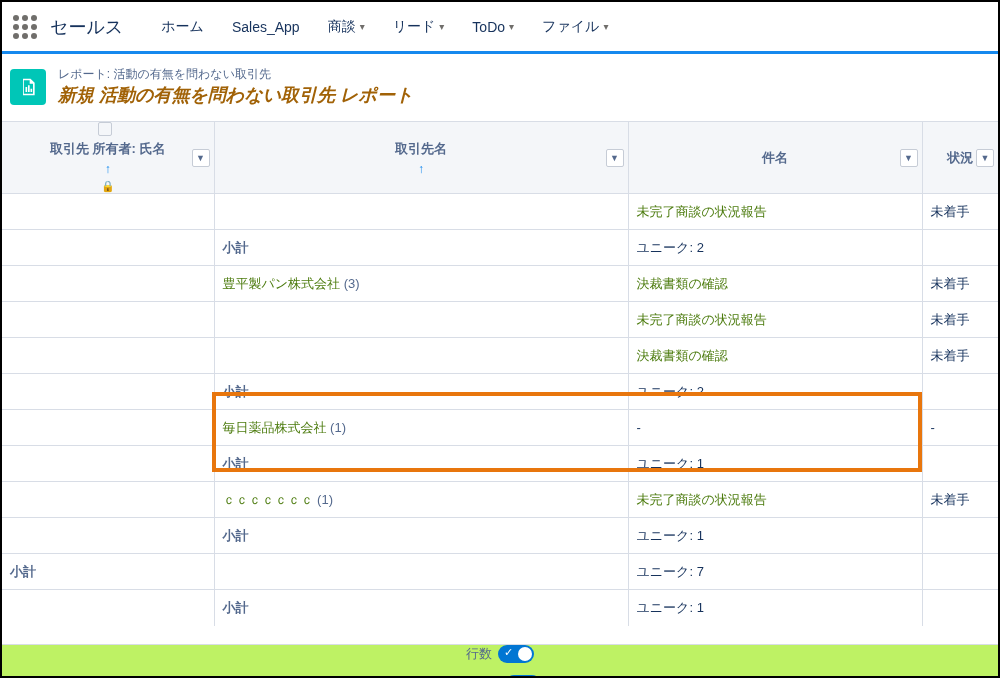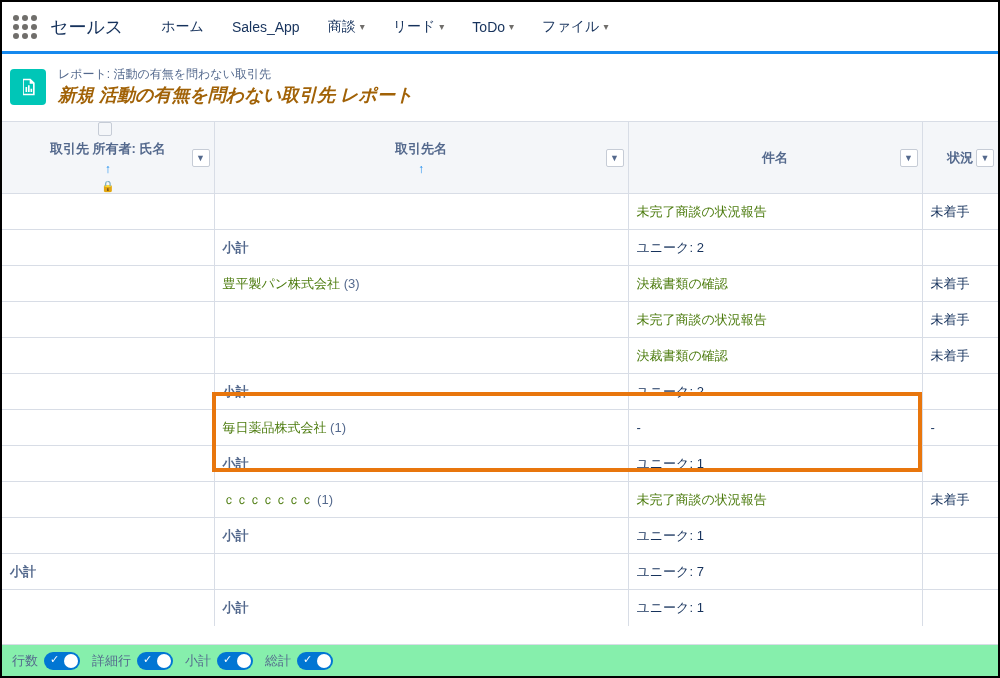--- a/index.html
+++ b/index.html
@@ -39,21 +39,21 @@
   .link { color: #4d7c0f; cursor: pointer; }
   .muted-count { color: #54698d; }
   .subtotal-label { font-weight: 700; color: #54698d; }
   .subtotal-cell { background: #fff; }
   .status-cell { white-space: nowrap; }
   
   
   .highlight-box { position: absolute; border: 4px solid #e8760d; pointer-events: none; }
   
   
-  .footer { position: absolute; bottom: 0; left: 0; right: 0; height: 32px; border-top: 1px solid #d8dde6; display: flex; align-items: center; padding: 0 10px; gap: 12px; background: #86efac; font-size: 13px; color: #54698d; }
+  .footer { position: absolute; bottom: 0; left: 0; right: 0; height: 32px; border-top: 1px solid #d8dde6; display: flex; align-items: center; padding: 0 10px; gap: 12px; background: #bef264; font-size: 13px; color: #54698d; flex-direction: column; }
   .footer-item { display: flex; align-items: center; gap: 6px; }
   .toggle { width: 36px; height: 18px; background: #0176d3; border-radius: 18px; position: relative; cursor: pointer; }
   .toggle .knob { position: absolute; right: 2px; top: 2px; width: 14px; height: 14px; border-radius: 50%; background: #fff; }
   .toggle .check { position: absolute; left: 6px; top: 1px; color: #fff; font-size: 11px; }
 </style>
 </head>
 <body>
 
 <div class="topnav">
   <div class="app-switcher">

